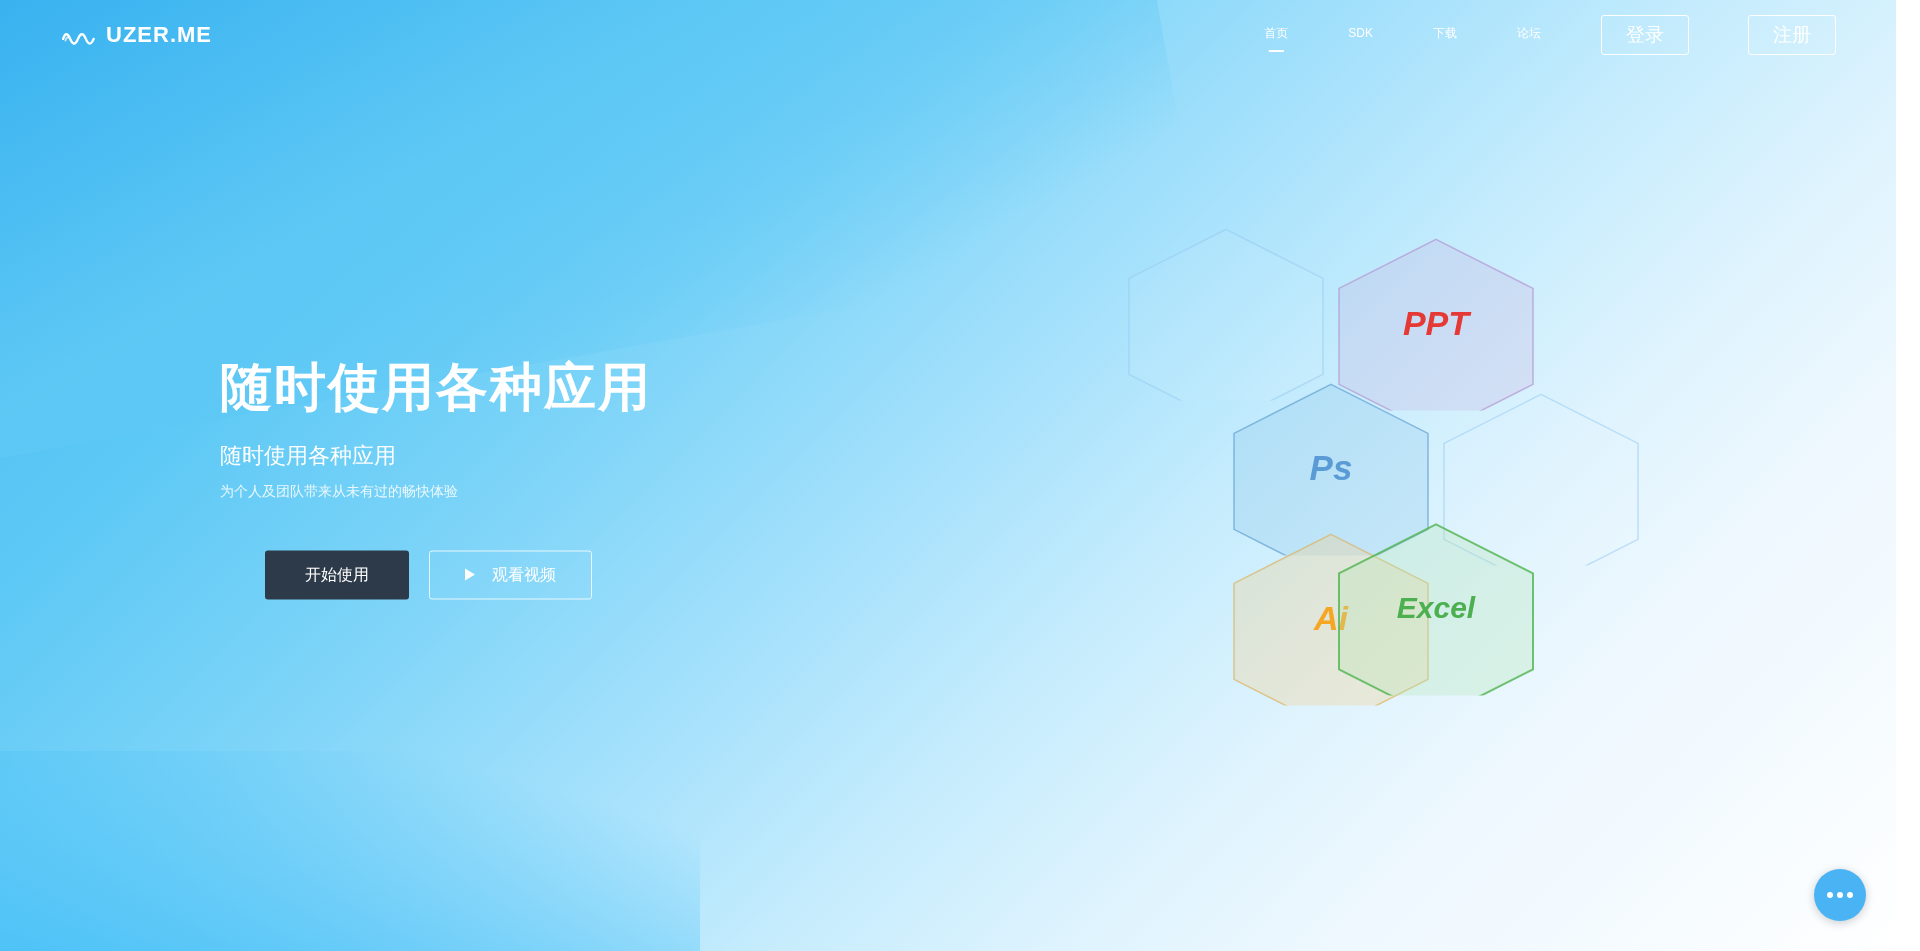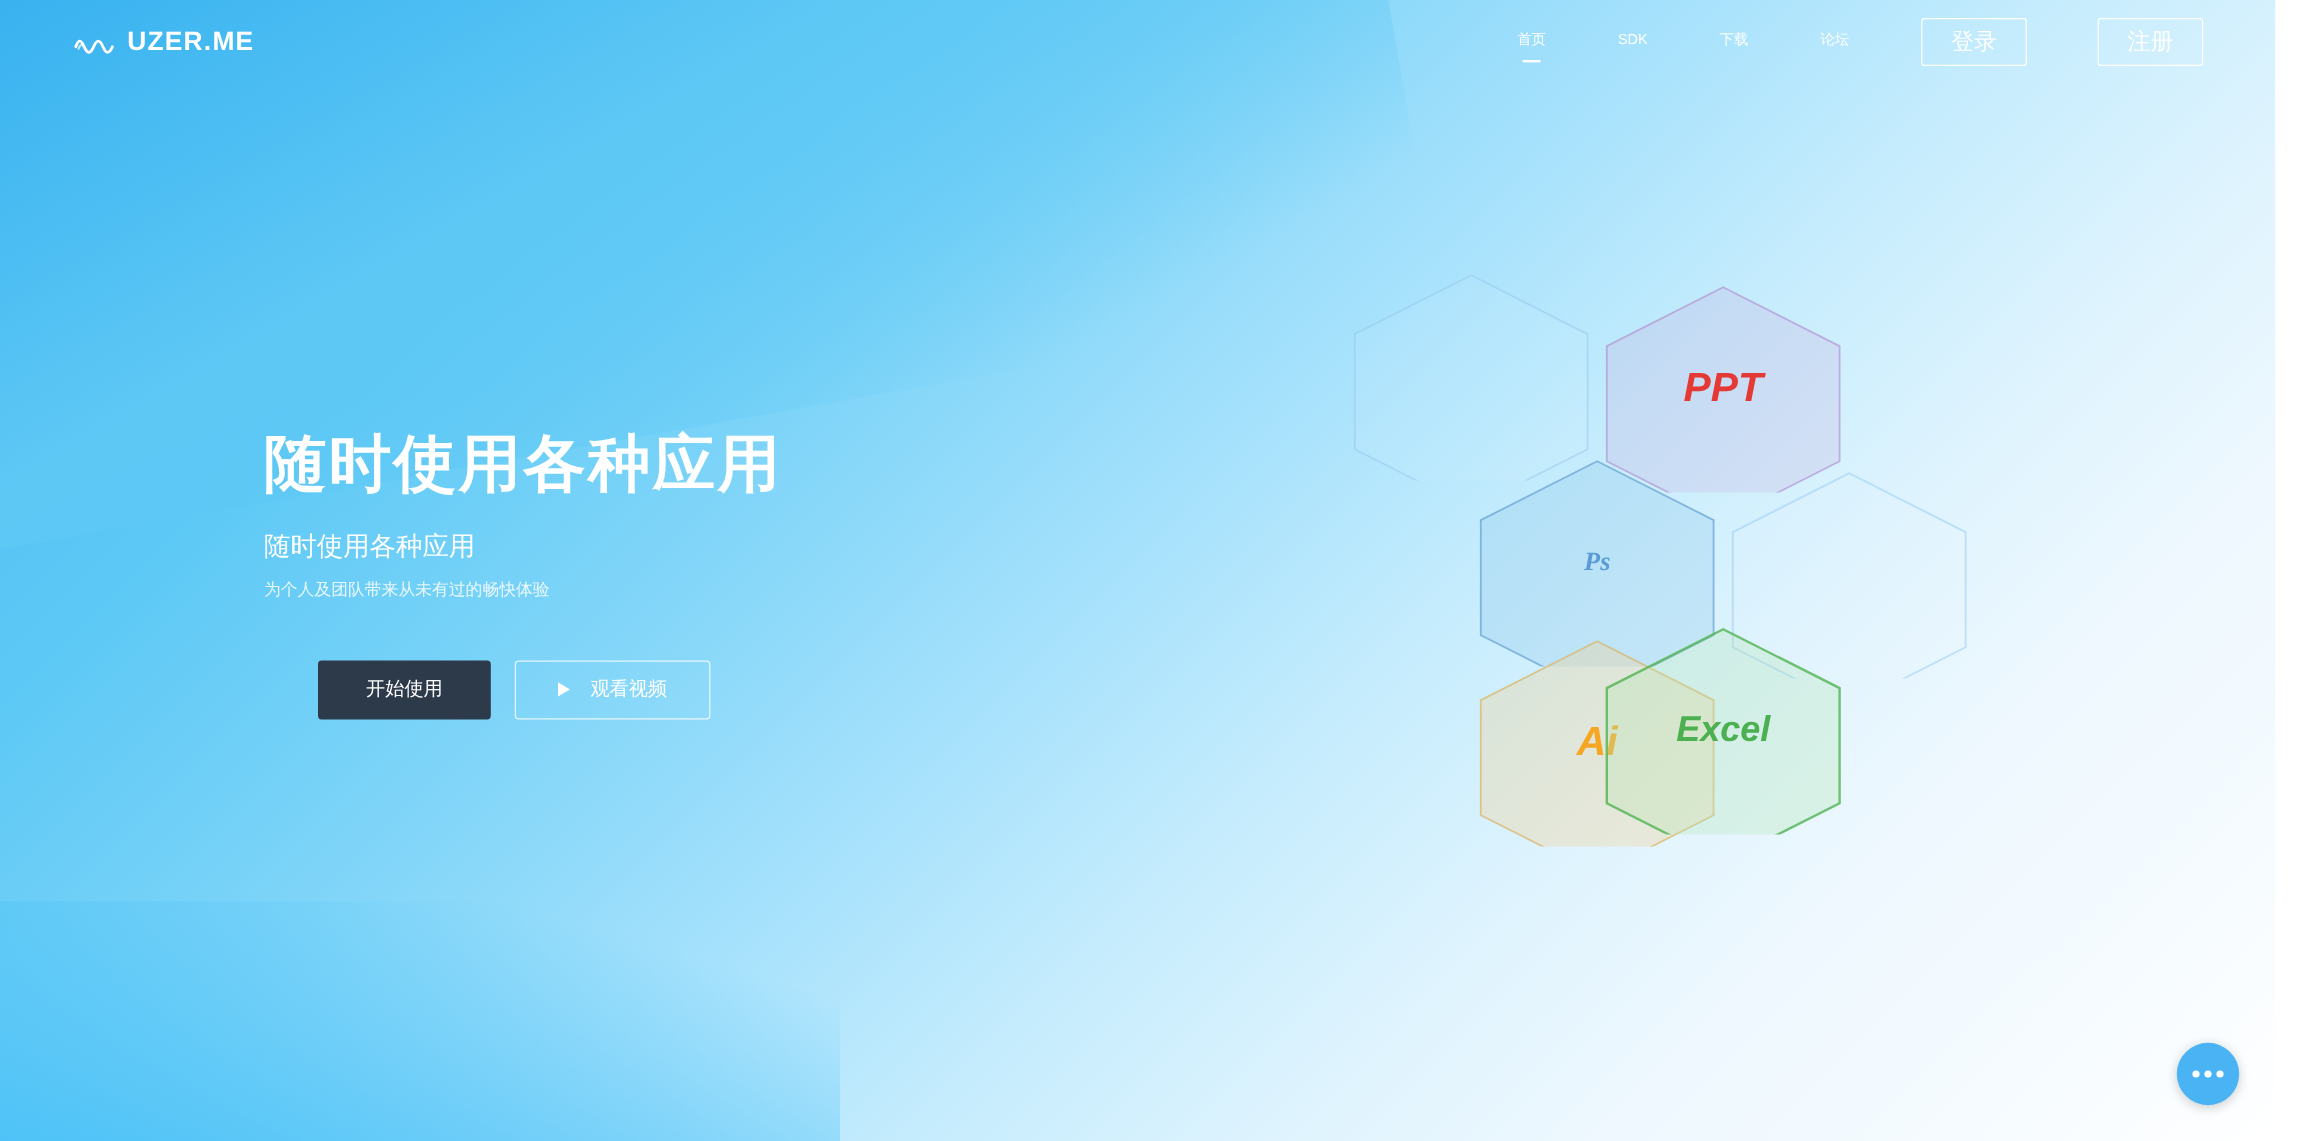--- a/index.html
+++ b/index.html
@@ -359,21 +359,21 @@
         <svg viewBox="0 0 200 174" fill="none" xmlns="http://www.w3.org/2000/svg">
           <polygon points="100,3 197,52 197,148 100,197 3,148 3,52" stroke="rgba(180,150,210,0.7)" stroke-width="1.5" fill="rgba(200,170,220,0.25)"></polygon>
         </svg>
         <span class="hex-label" style="color:#e53935; font-size:34px;">PPT</span>
       </div>
 
       <div class="hex hex-ps">
         <svg viewBox="0 0 200 174" fill="none" xmlns="http://www.w3.org/2000/svg">
           <polygon points="100,3 197,52 197,148 100,197 3,148 3,52" stroke="rgba(100,160,210,0.7)" stroke-width="1.5" fill="rgba(130,190,230,0.25)"></polygon>
         </svg>
-        <span class="hex-label" style="color:#5b9bd5; font-size:22px;font-family:Liberation Serif, serif;">Ps</span>
+        <span class="hex-label" style="color:#5b9bd5; font-size:35px;">Ps</span>
       </div>
 
       <div class="hex hex-ai">
         <svg viewBox="0 0 200 174" fill="none" xmlns="http://www.w3.org/2000/svg">
           <polygon points="100,3 197,52 197,148 100,197 3,148 3,52" stroke="rgba(220,180,100,0.7)" stroke-width="1.5" fill="rgba(240,210,150,0.35)"></polygon>
         </svg>
         <span class="hex-label" style="color:#f5a623; font-size:34px;">Ai</span>
       </div>
 
       <div class="hex hex-excel">

